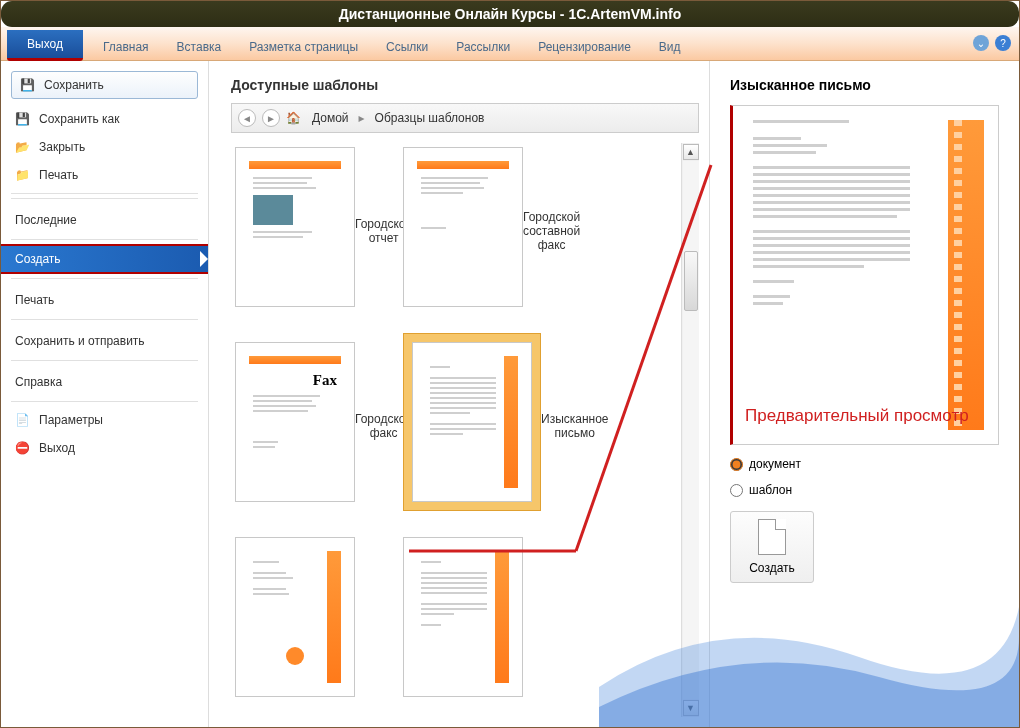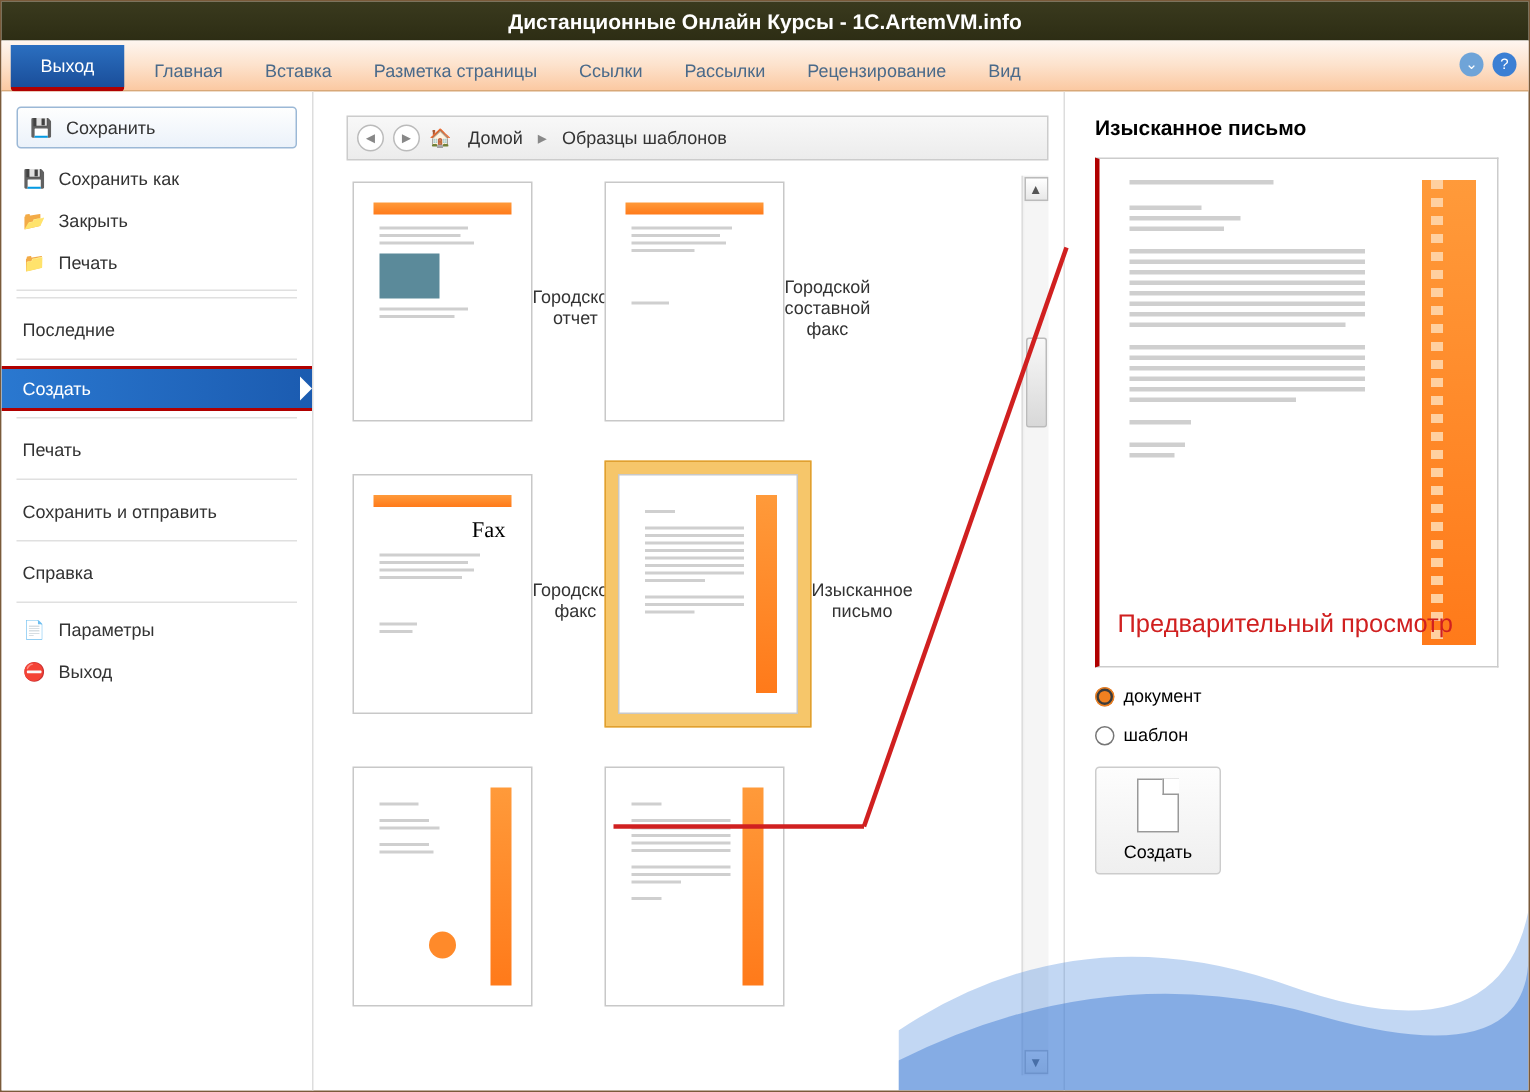--- a/index.html
+++ b/index.html
@@ -1,20 +1,20 @@
 <!DOCTYPE html>
 <html><head>
 <meta charset="utf-8">
 <style>
 * { box-sizing: border-box; margin: 0; padding: 0; }
 body { font-family: "Segoe UI", Tahoma, Arial, sans-serif; font-size: 12px; background: #fff; }
 
 .window { width: 1020px; height: 728px; border: 1px solid #7a5a3a; background: #fff; display: flex; flex-direction: column; }
 
-.titlebar { height: 26px; background: linear-gradient(to bottom, #3a3a1e, #2d2d14); color: #fff; display: flex; align-items: center; justify-content: center; font-weight: bold; font-size: 14px; }
+.titlebar { height: 26px; background: linear-gradient(to bottom, #3a3a1e, #2d2d14); color: #fff; display: flex; align-items: center; justify-content: center; font-weight: bold; font-size: 14px; border-radius: 11px; }
 
 .ribbon-tabs { height: 34px; background: linear-gradient(to bottom, #fef6f0 0%, #fde2cc 50%, #fbc9a2 100%); display: flex; align-items: flex-end; padding: 0 6px; border-bottom: 1px solid #d8a878; position: relative; }
 .ribbon-tab { padding: 6px 14px 6px; color: #4a6a8a; cursor: pointer; font-size: 12px; }
 .ribbon-tab.file { background: linear-gradient(to bottom, #2b6fc0, #1a4e9a); color: #fff; border-radius: 0 0 3px 3px; margin-right: 6px; padding: 7px 20px; font-weight: normal; border-bottom: 3px solid #b00000; margin-bottom: -1px; }
 .ribbon-right { position: absolute; right: 8px; top: 8px; display: flex; gap: 6px; }
 .ribbon-right .btn { width: 16px; height: 16px; border-radius: 50%; background: #6fa4d8; color: #fff; display: flex; align-items: center; justify-content: center; font-size: 10px; cursor: pointer; }
 
 .content { flex: 1; display: flex; position: relative; overflow: hidden; }
 
 .left-panel { width: 208px; background: #fff; border-right: 1px solid #ddd; padding-top: 6px; }
@@ -34,21 +34,21 @@
 .breadcrumb-bar { display: flex; align-items: center; border: 1px solid #ccc; background: linear-gradient(to bottom,#f8f8f8,#ececec); height: 30px; padding: 0 6px; gap: 6px; margin-bottom: 10px; }
 .nav-btn { width: 18px; height: 18px; border: 1px solid #bbb; border-radius: 50%; background: #fff; display:flex; align-items:center; justify-content:center; cursor:pointer; color:#888; font-size:10px; }
 .breadcrumb-item { color:#333; cursor:pointer; padding: 0 4px; }
 .breadcrumb-sep { color:#888; }
 
 .templates-scroll { flex: 1; overflow: hidden; display: flex; }
 .templates-grid { flex: 1; display: flex; flex-wrap: wrap; align-content: flex-start; gap: 26px 18px; padding: 4px; }
 .template-item { width: 150px; display: flex; flex-direction: row; align-items: center; cursor: pointer; }
 .thumb-wrap { width: 120px; height: 160px; border: 1px solid #c8c8c8; background: #fff; display:flex; align-items:center; justify-content:center; position: relative; }
 .template-item.selected .thumb-outer { background: #f6c66a; border: 1px solid #e0a030; padding: 8px; }
-.thumb-outer { padding: 0; }
+.thumb-outer { padding: 0; font-weight: bold; }
 .template-label { margin-top: 8px; text-align: center; font-size: 12px; color: #333; }
 
 .scrollbar { width: 18px; background: #f0f0f0; border-left: 1px solid #ddd; display:flex; flex-direction:column; align-items:center; }
 .scroll-arrow { width: 16px; height: 16px; border:1px solid #bbb; background:linear-gradient(#fff,#e8e8e8); margin:1px; font-size:9px; display:flex; align-items:center; justify-content:center; cursor:pointer; color:#555; }
 .scroll-track { flex:1; width:16px; background:#f5f5f5; position:relative; }
 .scroll-thumb { position:absolute; left:1px; width:14px; height:60px; top:90px; background:linear-gradient(#f8f8f8,#d8d8d8); border:1px solid #bbb; border-radius:2px; cursor:pointer;}
 
 .preview-panel { width: 310px; border-left: 1px solid #ddd; padding: 16px 20px; display:flex; flex-direction:column; }
 .preview-title { font-size: 14px; font-weight: bold; margin-bottom: 12px; }
 .preview-box { border: 1px solid #ccc; height: 340px; background:#fff; position:relative; padding: 14px 14px 14px 20px; border-left: 3px solid #b00000; display:flex; }
@@ -140,20 +140,21 @@
         <span>Параметры</span>
       </div>
       <div class="left-item">
         <span class="icon" style="color:#c03030;">⛔</span>
         <span>Выход</span>
       </div>
     </div>
 
     <div class="main-area">
       <div class="templates-panel">
+        <div class="templates-title">Доступные шаблоны</div>
 
         <div class="breadcrumb-bar">
           <div class="nav-btn">◄</div>
           <div class="nav-btn">►</div>
           <span class="icon">🏠</span>
           <span class="breadcrumb-item">Домой</span>
           <span class="breadcrumb-sep">▸</span>
           <span class="breadcrumb-item">Образцы шаблонов</span>
         </div>
 

